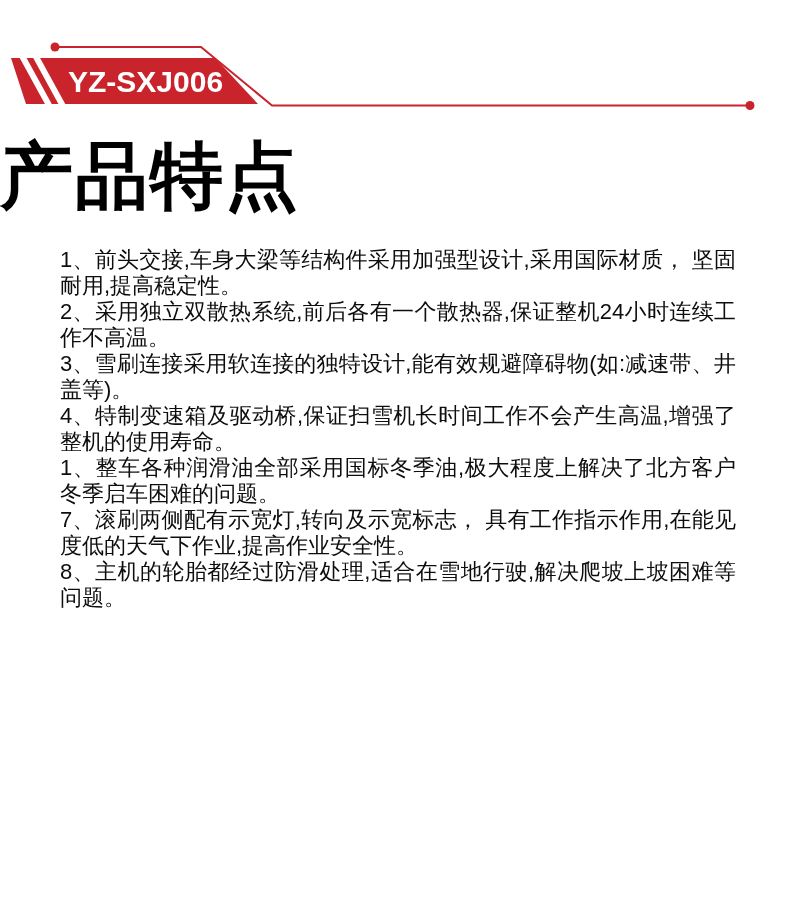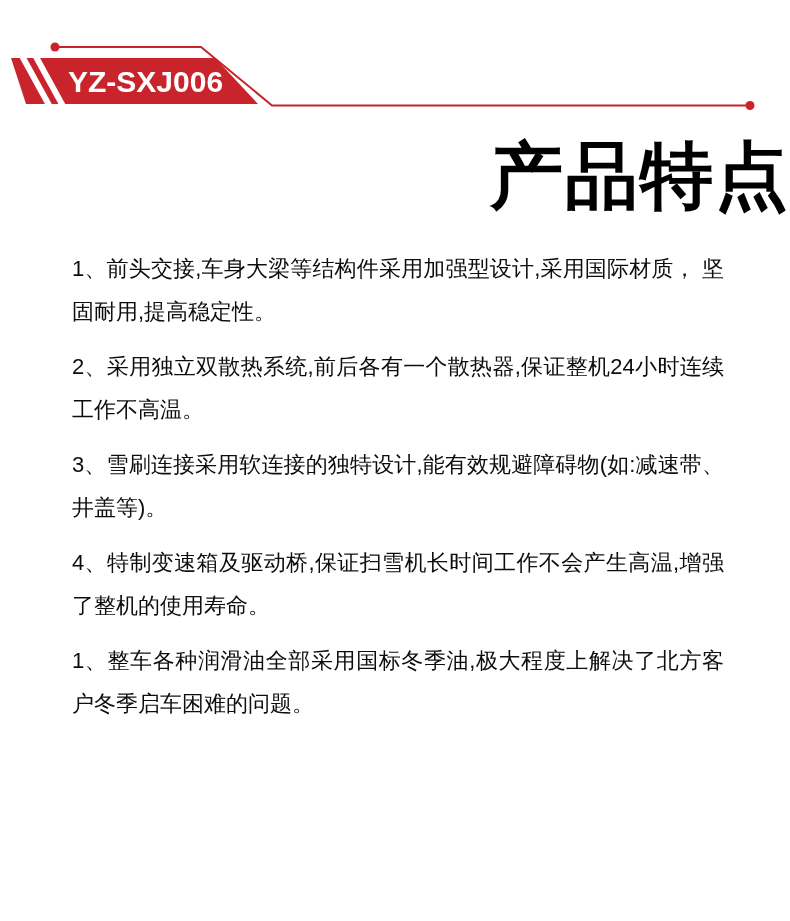--- a/index.html
+++ b/index.html
@@ -14,34 +14,34 @@
     font-family: "Liberation Sans", sans-serif;
     -webkit-font-smoothing: antialiased;
   }
   .header-graphic {
     display: block;
     width: 790px;
     height: 120px;
   }
   .page-title {
     margin: 18px 0 33px 0;
-    text-align: right;
+    text-align: left;
     font-size: 73px;
     line-height: 76px;
     font-weight: 700;
     letter-spacing: 2px;
     color: #000000;
   }
   .features {
     padding: 0 54px 0 60px;
   }
   .features p {
-    margin: 12px;
+    margin: 0;
     font-size: 22px;
-    line-height: 43px;
+    line-height: 26px;
     color: #0d0d0d;
     text-align: justify;
     text-justify: inter-ideograph;
     word-break: break-all;
   }
 </style>
 </head>
 <body>
 
 <svg class="header-graphic" viewBox="0 0 790 120" xmlns="http://www.w3.org/2000/svg">
@@ -64,13 +64,15 @@
 </svg>
 
 <h1 class="page-title">产品特点</h1>
 
 <div class="features">
   <p>1、前头交接,车身大梁等结构件采用加强型设计,采用国际材质， 坚固耐用,提高稳定性。</p>
   <p>2、采用独立双散热系统,前后各有一个散热器,保证整机24小时连续工作不高温。</p>
   <p>3、雪刷连接采用软连接的独特设计,能有效规避障碍物(如:减速带、井盖等)。</p>
   <p>4、特制变速箱及驱动桥,保证扫雪机长时间工作不会产生高温,增强了整机的使用寿命。</p>
   <p>1、整车各种润滑油全部采用国标冬季油,极大程度上解决了北方客户冬季启车困难的问题。</p>
+  <p>7、滚刷两侧配有示宽灯,转向及示宽标志， 具有工作指示作用,在能见度低的天气下作业,提高作业安全性。</p>
+  <p>8、主机的轮胎都经过防滑处理,适合在雪地行驶,解决爬坡上坡困难等问题。</p>
 </div>
 
 </body></html>

